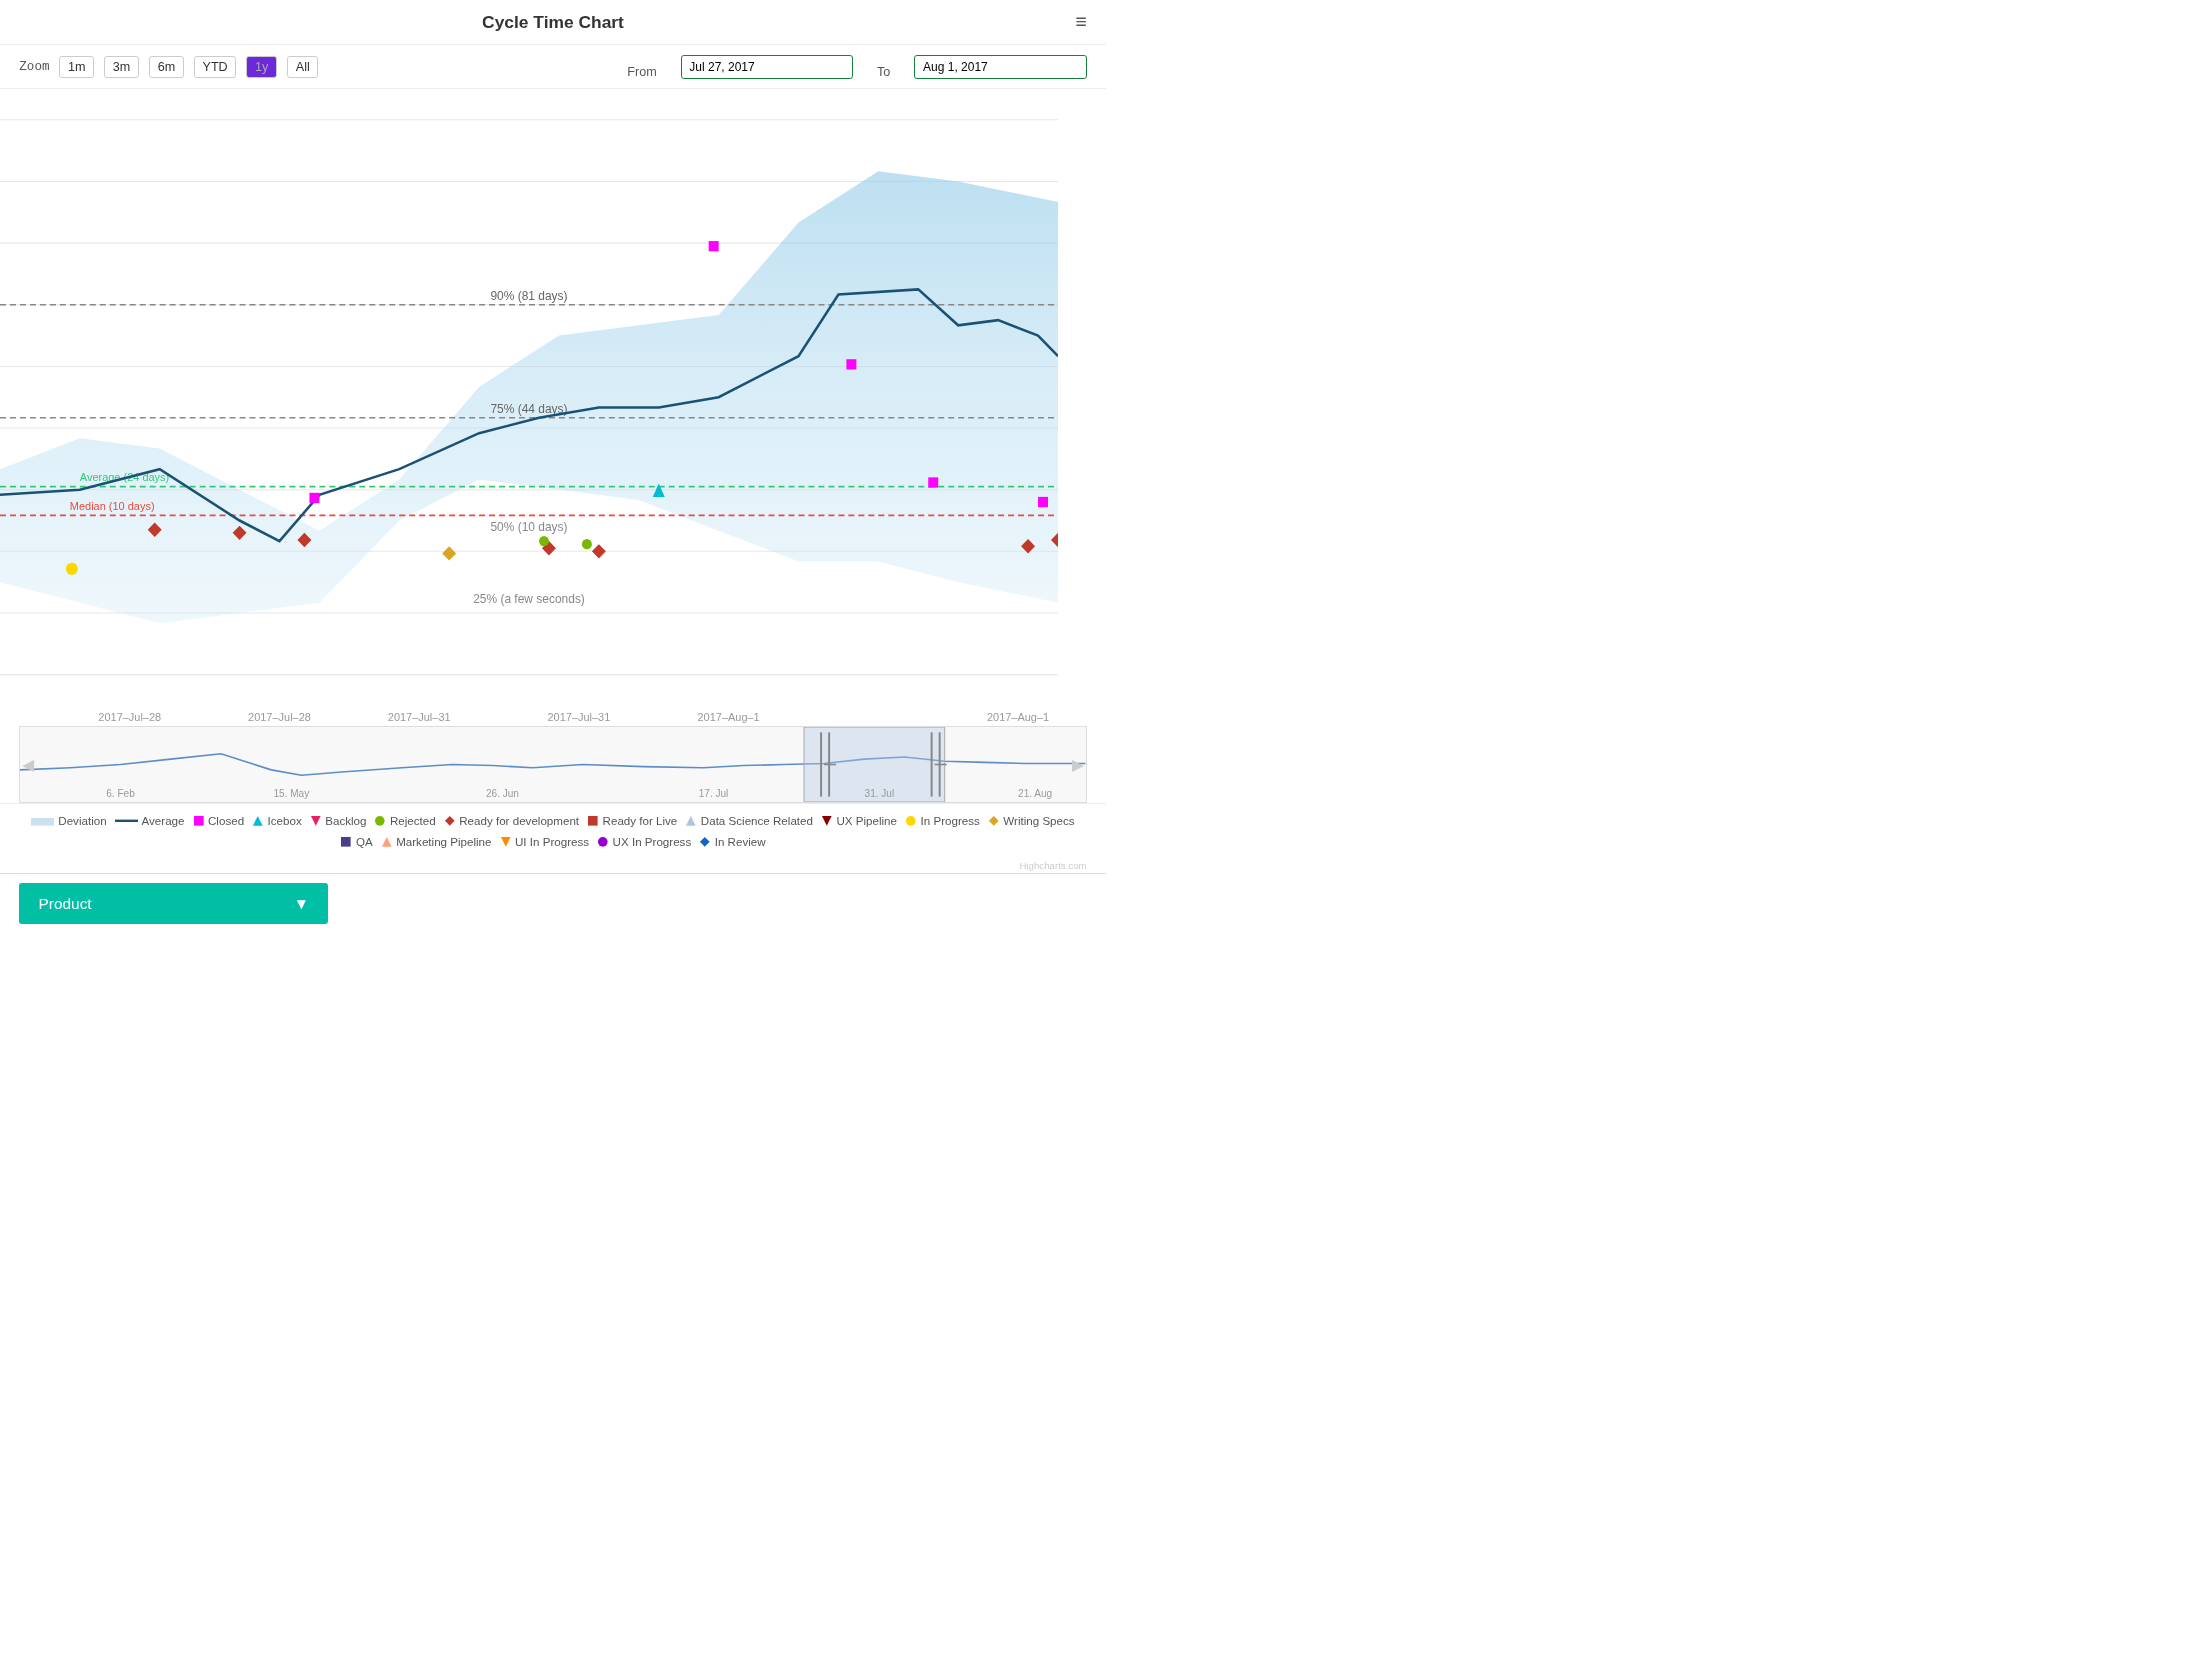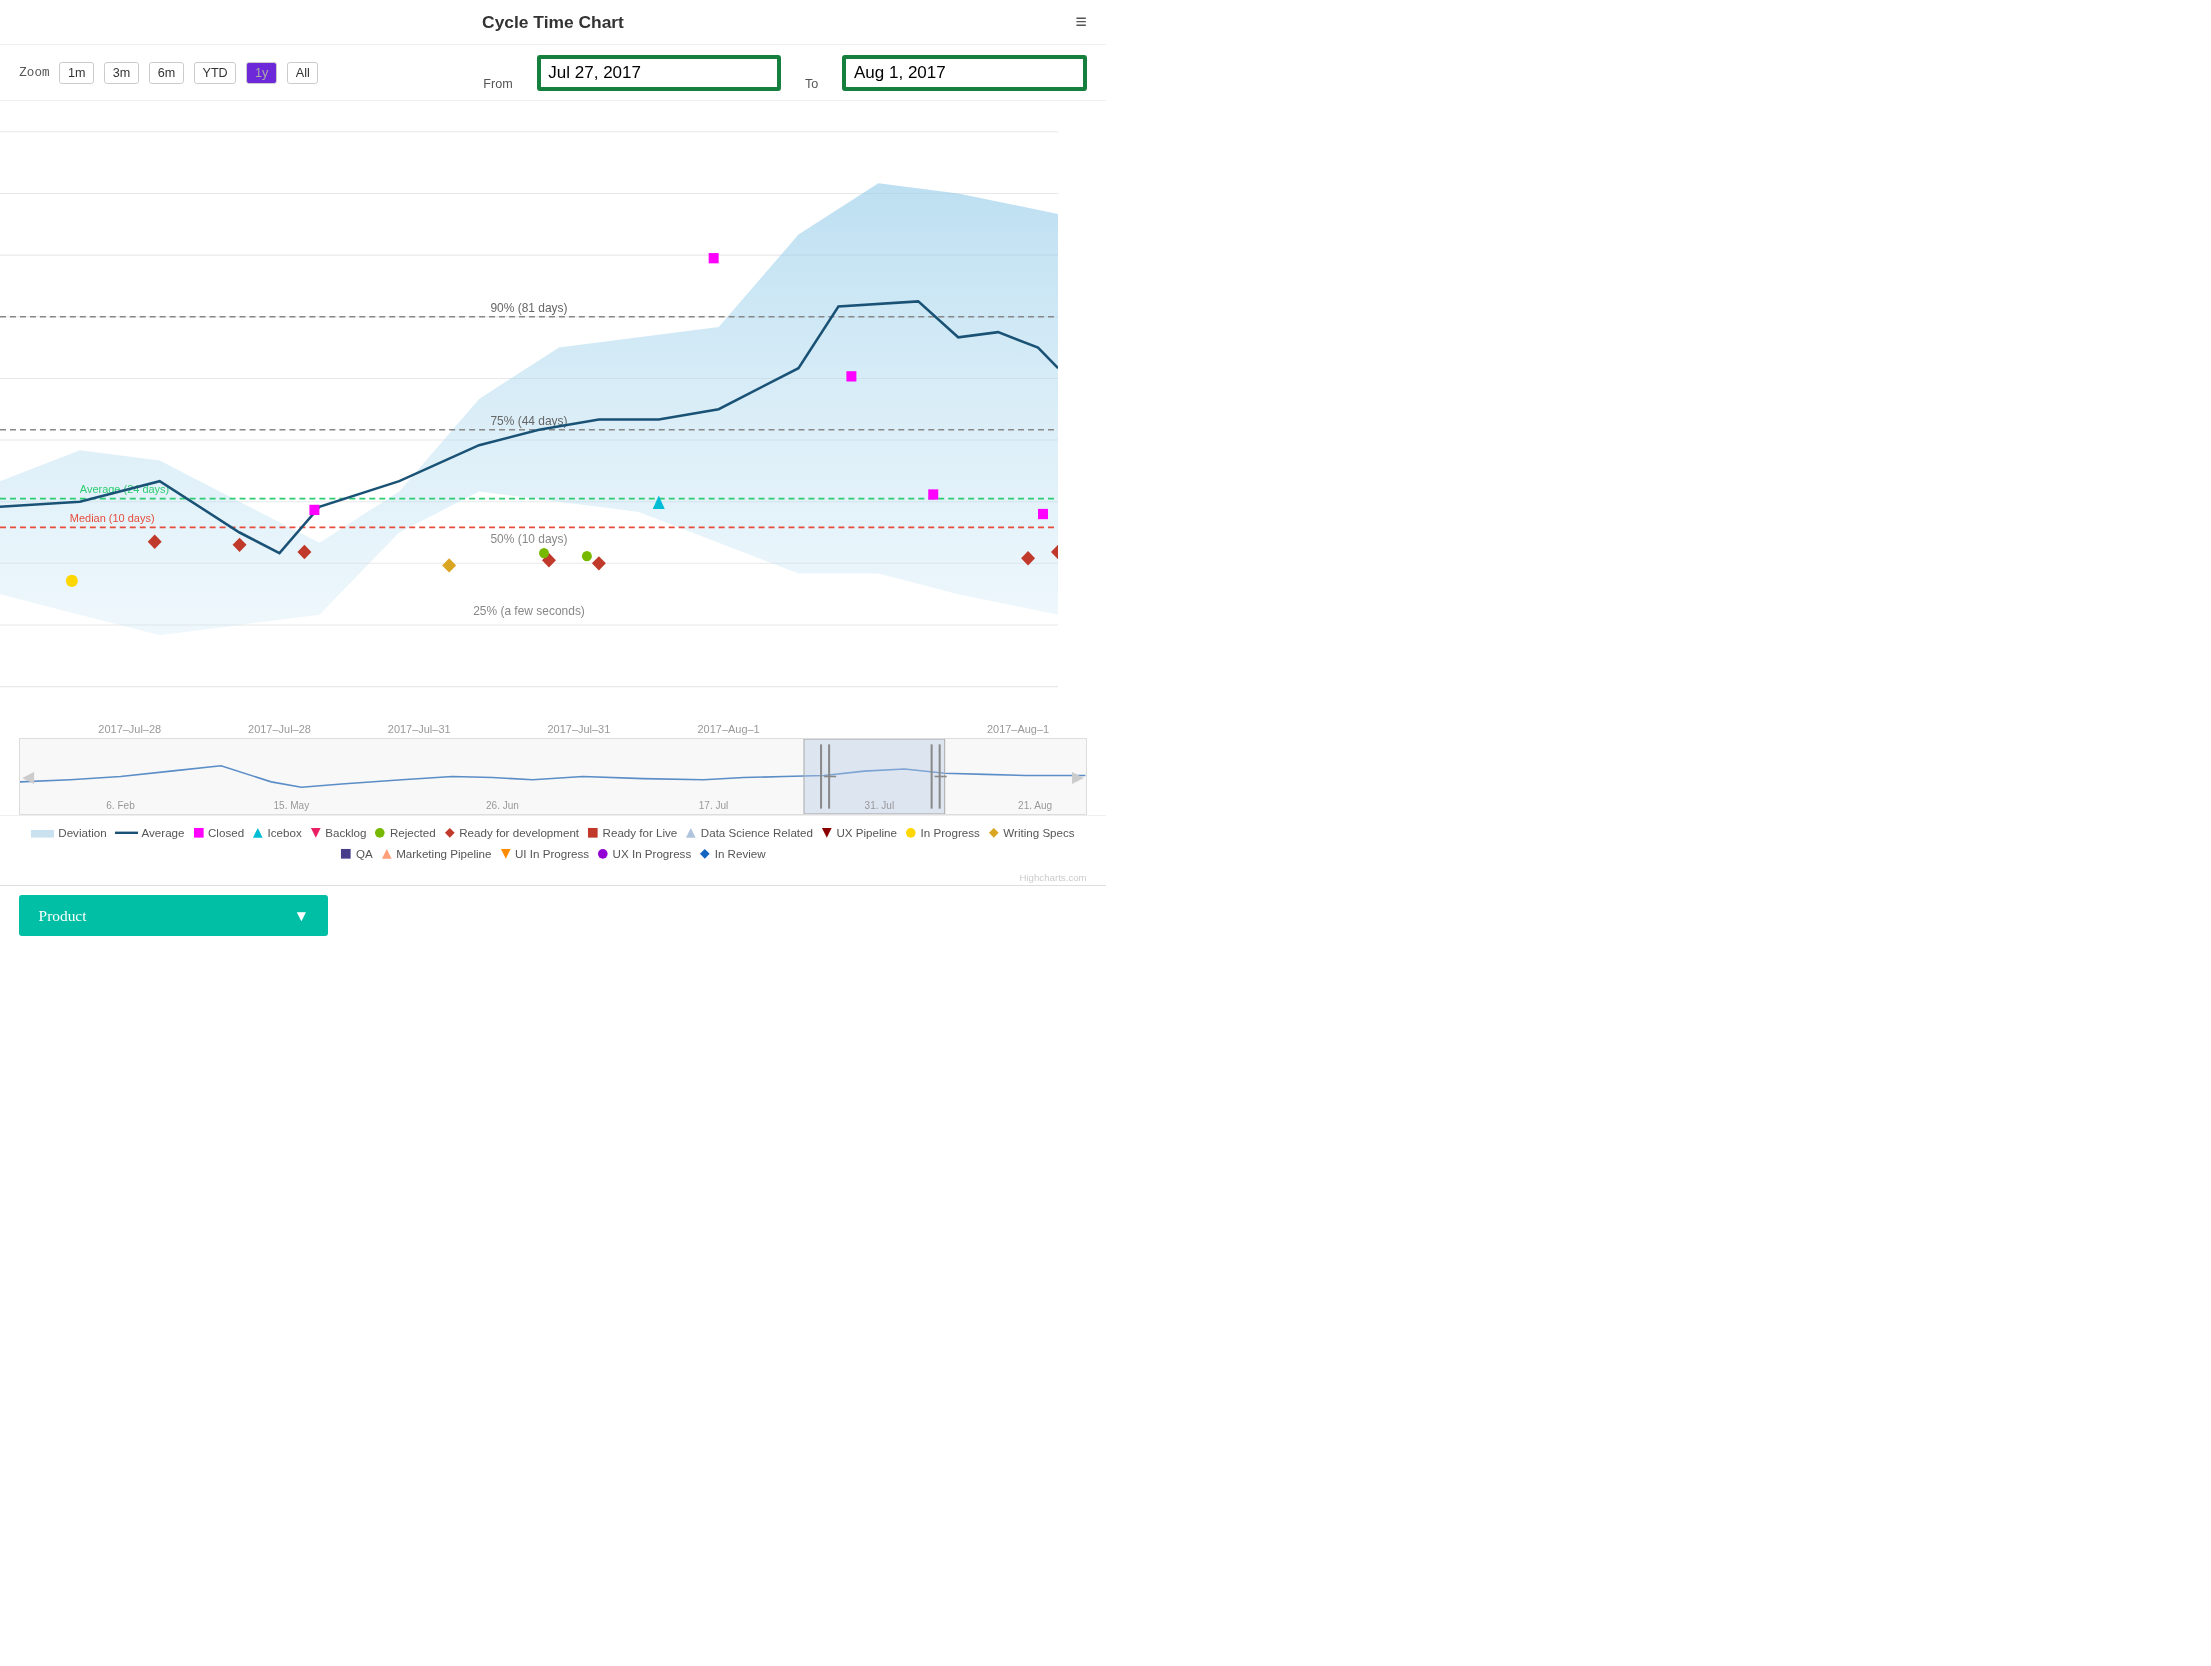--- a/index.html
+++ b/index.html
@@ -56,24 +56,24 @@
     }
     .date-range {
       margin-left: auto;
       display: flex;
       align-items: flex-end;
       gap: 24px;
       font-size: 12.6px;
       color: #555;
     }
     .date-input {
-      border: 4px solid #15803d;
+      border: 1px solid #15803d;
       padding: 3.9px 7.7px;
       border-radius: 2.9px;
-      font-size: 17px;
+      font-size: 12px;
       background: #fff;
     }
 
     .chart-area {
       position: relative;
       padding: 9.7px 58px 9.7px 19.3px;
       height: 637px;
     }
 
     
@@ -127,21 +127,20 @@
       border: none;
       padding: 11.6px 19.3px;
       font-size: 15.4px;
       cursor: pointer;
       border-radius: 2.9px;
       display: flex;
       align-items: center;
       gap: 9.7px;
       min-width: 309px;
       justify-content: space-between;
-      font-family: Liberation Serif, serif;
     }
     .search-container {
       margin-left: auto;
       display: flex;
       align-items: center;
       gap: 7.7px;
     }
     .search-input {
       border: 1px solid #ccc;
       padding: 9.7px 14.5px;

